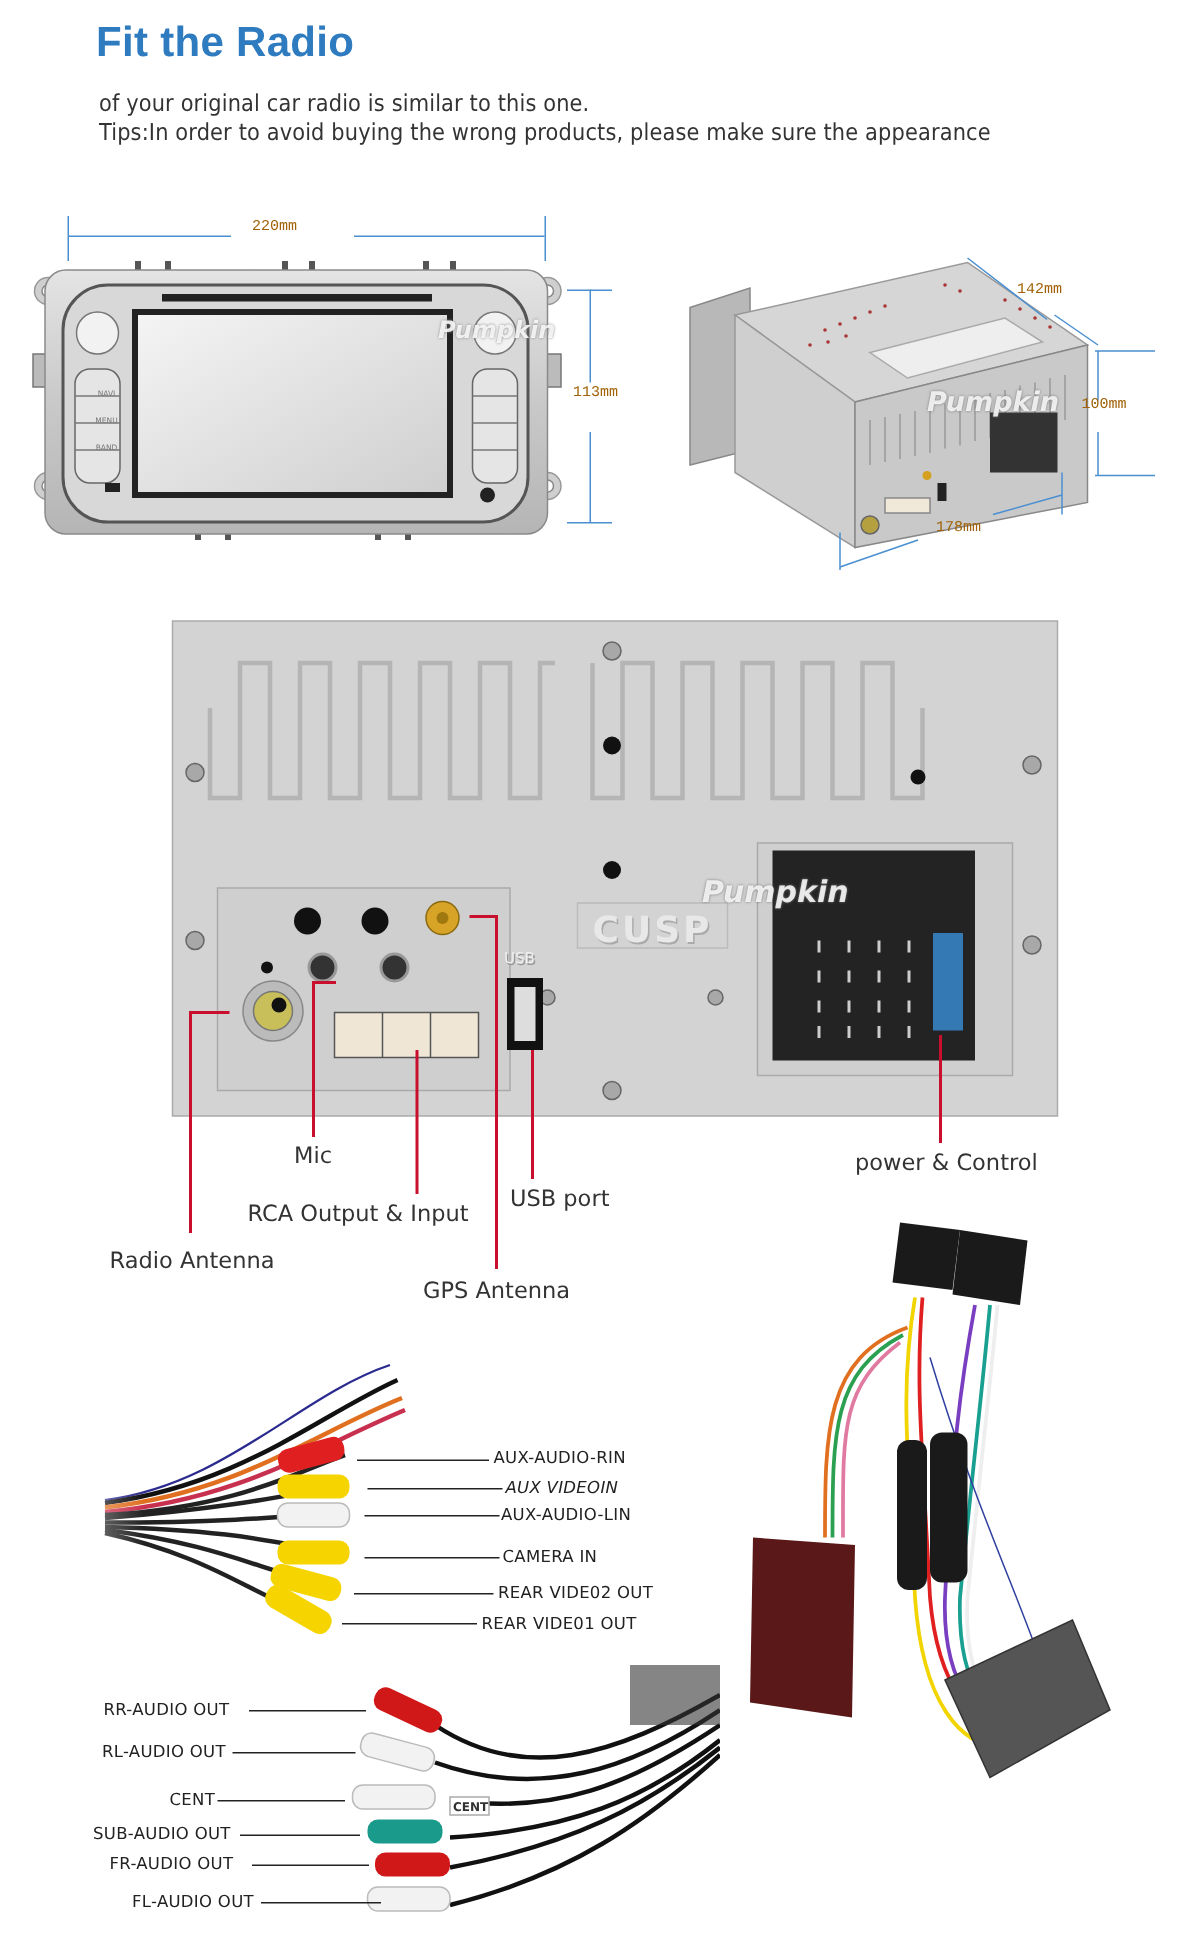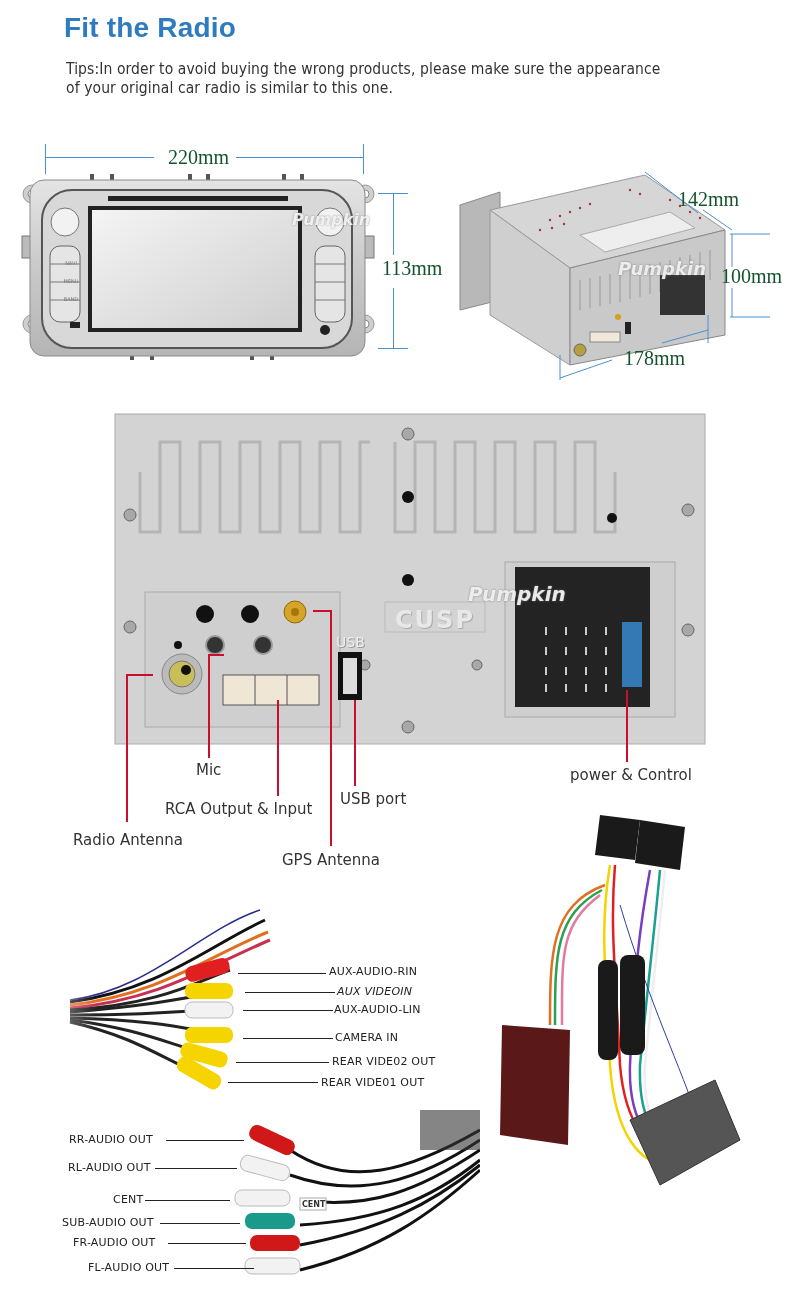--- a/index.html
+++ b/index.html
@@ -1,34 +1,34 @@
 <!DOCTYPE html>
 <html><head>
 <meta charset="utf-8">
 <style>
   html, body { margin:0; padding:0; }
   body { width:800px; height:1294px; background:#ffffff; position:relative; overflow:hidden; font-family:"DejaVu Sans", sans-serif; color:#333; }
   .abs { position:absolute; }
   .title { left:64px; top:12px; font-family:"Liberation Sans", sans-serif; font-weight:bold; font-size:28px; color:#2f7bbf; letter-spacing:0.2px;text-align:center; }
   .tips { left:66px; top:60px; width:700px; font-family:"DejaVu Sans Condensed","DejaVu Sans", sans-serif; font-size:15.5px; line-height:19px; color:#333; letter-spacing:0.1px; }
-  .dim { font-family:Liberation Serif, serif; font-size:20px; color:#14532d; }
+  .dim { font-family:Liberation Mono, monospace; font-size:10px; color:#a16207; }
   .dimline { background:#4a8fd0; }
   .label { font-family:"DejaVu Sans", sans-serif; font-size:15px; color:#333; }
   .redline { background:#c8102e; }
   .small-label { font-family:"DejaVu Sans", sans-serif; font-size:11px; color:#222; letter-spacing:0.2px; }
   .blackline { background:#222; height:1px; }
   svg { display:block; }
 </style>
 </head>
 <body>
 
 <div class="abs title">Fit the Radio</div>
 <div class="abs tips">
+  <div>of your original car radio is similar to this one.</div>
   <div>Tips:In order to avoid buying the wrong products, please make sure the appearance</div>
-  <div>of your original car radio is similar to this one.</div>
 </div>
 
 <div class="abs" style="left:20px;top:140px;width:420px;height:220px;">
 
   <div class="abs dimline" style="left:25px;top:4px;width:1px;height:30px;"></div>
   <div class="abs dimline" style="left:343px;top:4px;width:1px;height:30px;"></div>
   <div class="abs dimline" style="left:26px;top:17px;width:108px;height:1px;"></div>
   <div class="abs dimline" style="left:216px;top:17px;width:127px;height:1px;"></div>
   <div class="abs dim" style="left:148px;top:6px;">220mm</div>
 
@@ -222,21 +222,21 @@
         <rect x="455" y="255" width="2" height="8"></rect>
         <rect x="475" y="255" width="2" height="8"></rect>
         <rect x="495" y="255" width="2" height="8"></rect>
       <rect x="435" y="272" width="2" height="8"></rect>
         <rect x="455" y="272" width="2" height="8"></rect>
         <rect x="475" y="272" width="2" height="8"></rect>
         <rect x="495" y="272" width="2" height="8"></rect>
     </g>
   </svg>
   <div class="abs" style="left:285px;top:194px;font-size:24px;font-weight:bold;color:#e8e8e8;text-shadow:1px 1px 0 #aaa;letter-spacing:2px;">CUSP</div>
-  <div class="abs" style="left:226px;top:222px;font-size:14px;color:#eee;text-shadow:1px 1px 0 #999;">USB</div>
+  <div class="abs" style="left:226px;top:222px;font-size:10px;color:#eee;text-shadow:1px 1px 0 #999;">USB</div>
   <div class="abs" style="left:358px;top:170px;font-size:20px;font-style:italic;font-weight:bold;color:rgba(255,255,255,0.85);text-shadow:0 0 2px #777;">Pumpkin</div>
 </div>
 
 <div class="abs redline" style="left:127px;top:674px;width:26px;height:2px;"></div>
 <div class="abs redline" style="left:126px;top:674px;width:2px;height:148px;"></div>
 <div class="abs redline" style="left:209px;top:654px;width:15px;height:2px;"></div>
 <div class="abs redline" style="left:208px;top:654px;width:2px;height:104px;"></div>
 <div class="abs redline" style="left:277px;top:700px;width:2px;height:96px;"></div>
 <div class="abs redline" style="left:313px;top:610px;width:18px;height:2px;"></div>
 <div class="abs redline" style="left:330px;top:610px;width:2px;height:236px;"></div>

